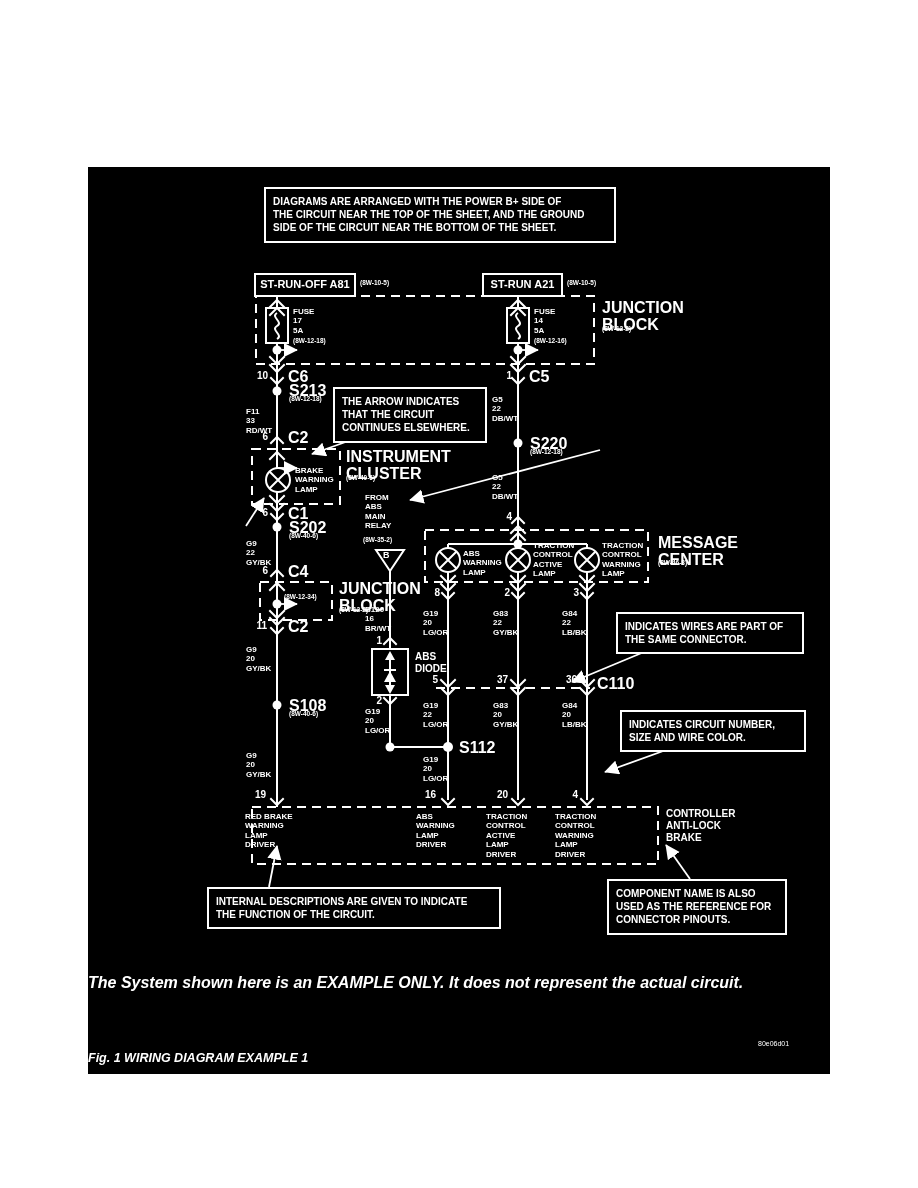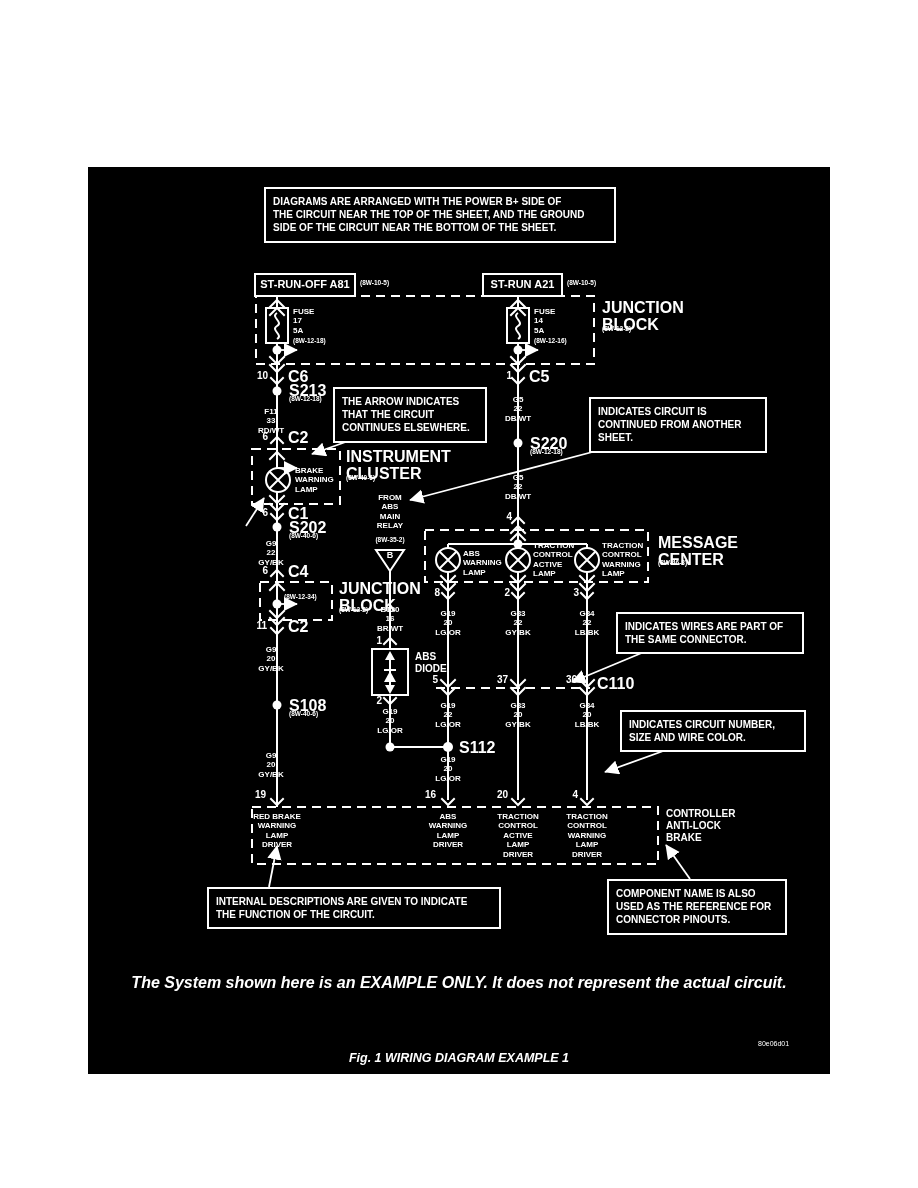--- a/index.html
+++ b/index.html
@@ -1,21 +1,21 @@
 <!DOCTYPE html>
 <html><head>
 <meta charset="utf-8">
 <style>
   html,body{margin:0;padding:0;background:#fff}
   #stage{position:relative;width:918px;height:1188px;background:#fff;overflow:hidden}
   #panel{position:absolute;left:88px;top:167px;width:742px;height:907px;background:#000}
   #panel svg{position:absolute;left:0;top:0}
   .d{position:absolute;color:#fff;font-family:"Liberation Sans",sans-serif;font-weight:bold;
      white-space:pre-line;line-height:1.2;font-size:9px}
-  .ctr{text-align:center}
+  .ctr{text-align:left}
   .rt{text-align:right}
   .big{font-size:16px;line-height:1.08}
   .med{font-size:10px;line-height:1.1}
   .sm{font-size:8px;line-height:1.18}
   .ref{font-size:6.5px;line-height:1.15}
   .obox{border:2px solid #fff;background:#000;padding:6px 7px;font-size:10px;line-height:1.32}
   .pbox{border:2px solid #fff;background:#000;display:flex;align-items:center;justify-content:center;
         font-size:11px;white-space:nowrap}
   .it{font-style:italic}
   .cap{font-size:12.5px}
@@ -318,23 +318,20 @@
 WARNING
 LAMP
 DRIVER</div>
     <div class="d med" style="left:578px;top:641px;line-height:1.18">CONTROLLER
 ANTI-LOCK
 BRAKE</div>
 
     <div class="d obox" style="left:245px;top:220px;width:136px">THE ARROW INDICATES
 THAT THE CIRCUIT
 CONTINUES ELSEWHERE.</div>
-    <div class="d obox" style="left:501px;top:230px;width:160px">INDICATES CIRCUIT IS
-CONTINUED FROM ANOTHER
-SHEET.</div>
     <div class="d obox" style="left:528px;top:445px;width:170px">INDICATES WIRES ARE PART OF
 THE SAME CONNECTOR.</div>
     <div class="d obox" style="left:119px;top:720px;width:276px">INTERNAL DESCRIPTIONS ARE GIVEN TO INDICATE
 THE FUNCTION OF THE CIRCUIT.</div>
     <div class="d obox" style="left:532px;top:543px;width:168px">INDICATES CIRCUIT NUMBER,
 SIZE AND WIRE COLOR.</div>
     <div class="d obox" style="left:519px;top:712px;width:162px">COMPONENT NAME IS ALSO
 USED AS THE REFERENCE FOR
 CONNECTOR PINOUTS.</div>
 

